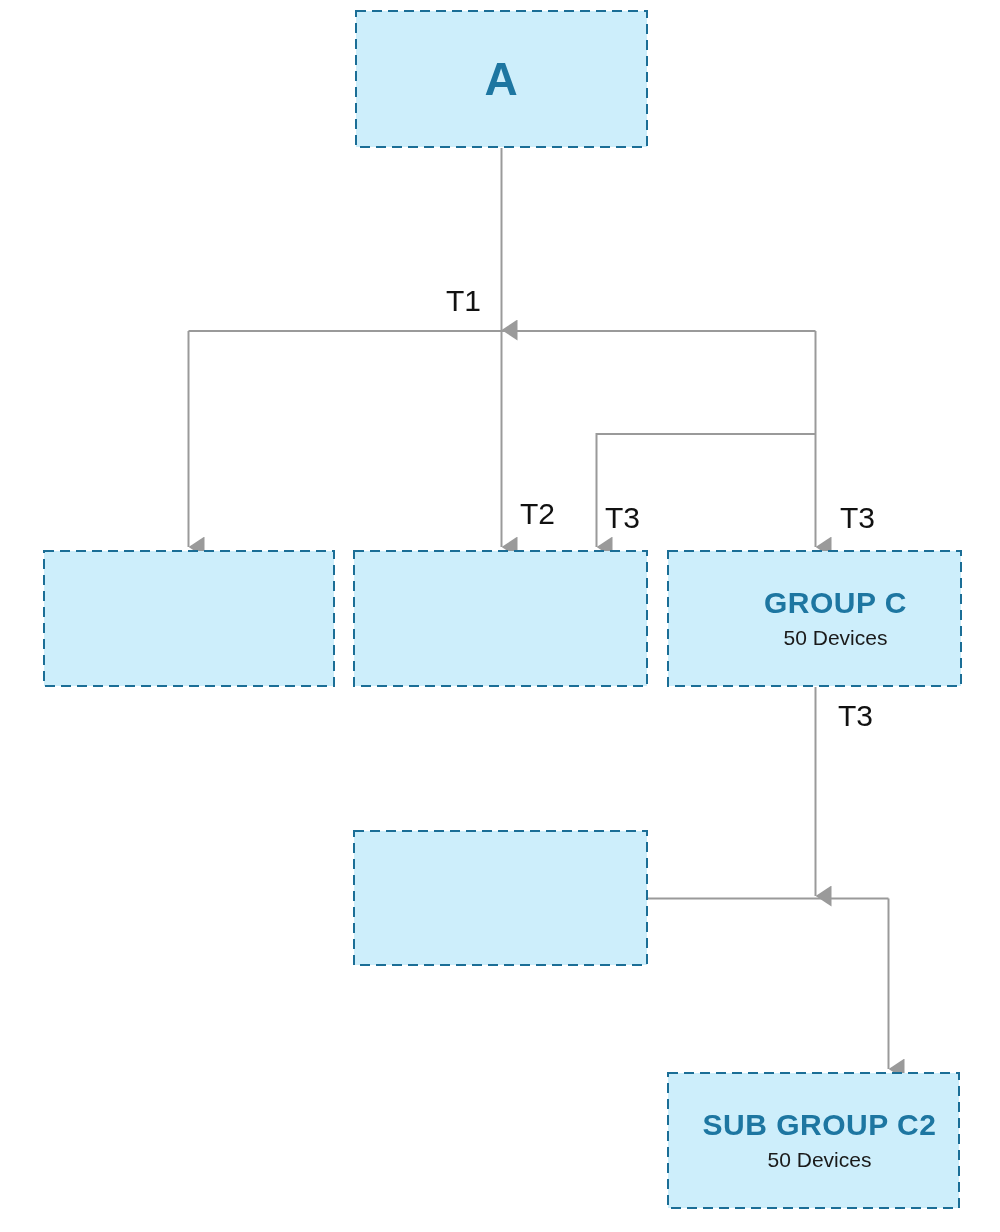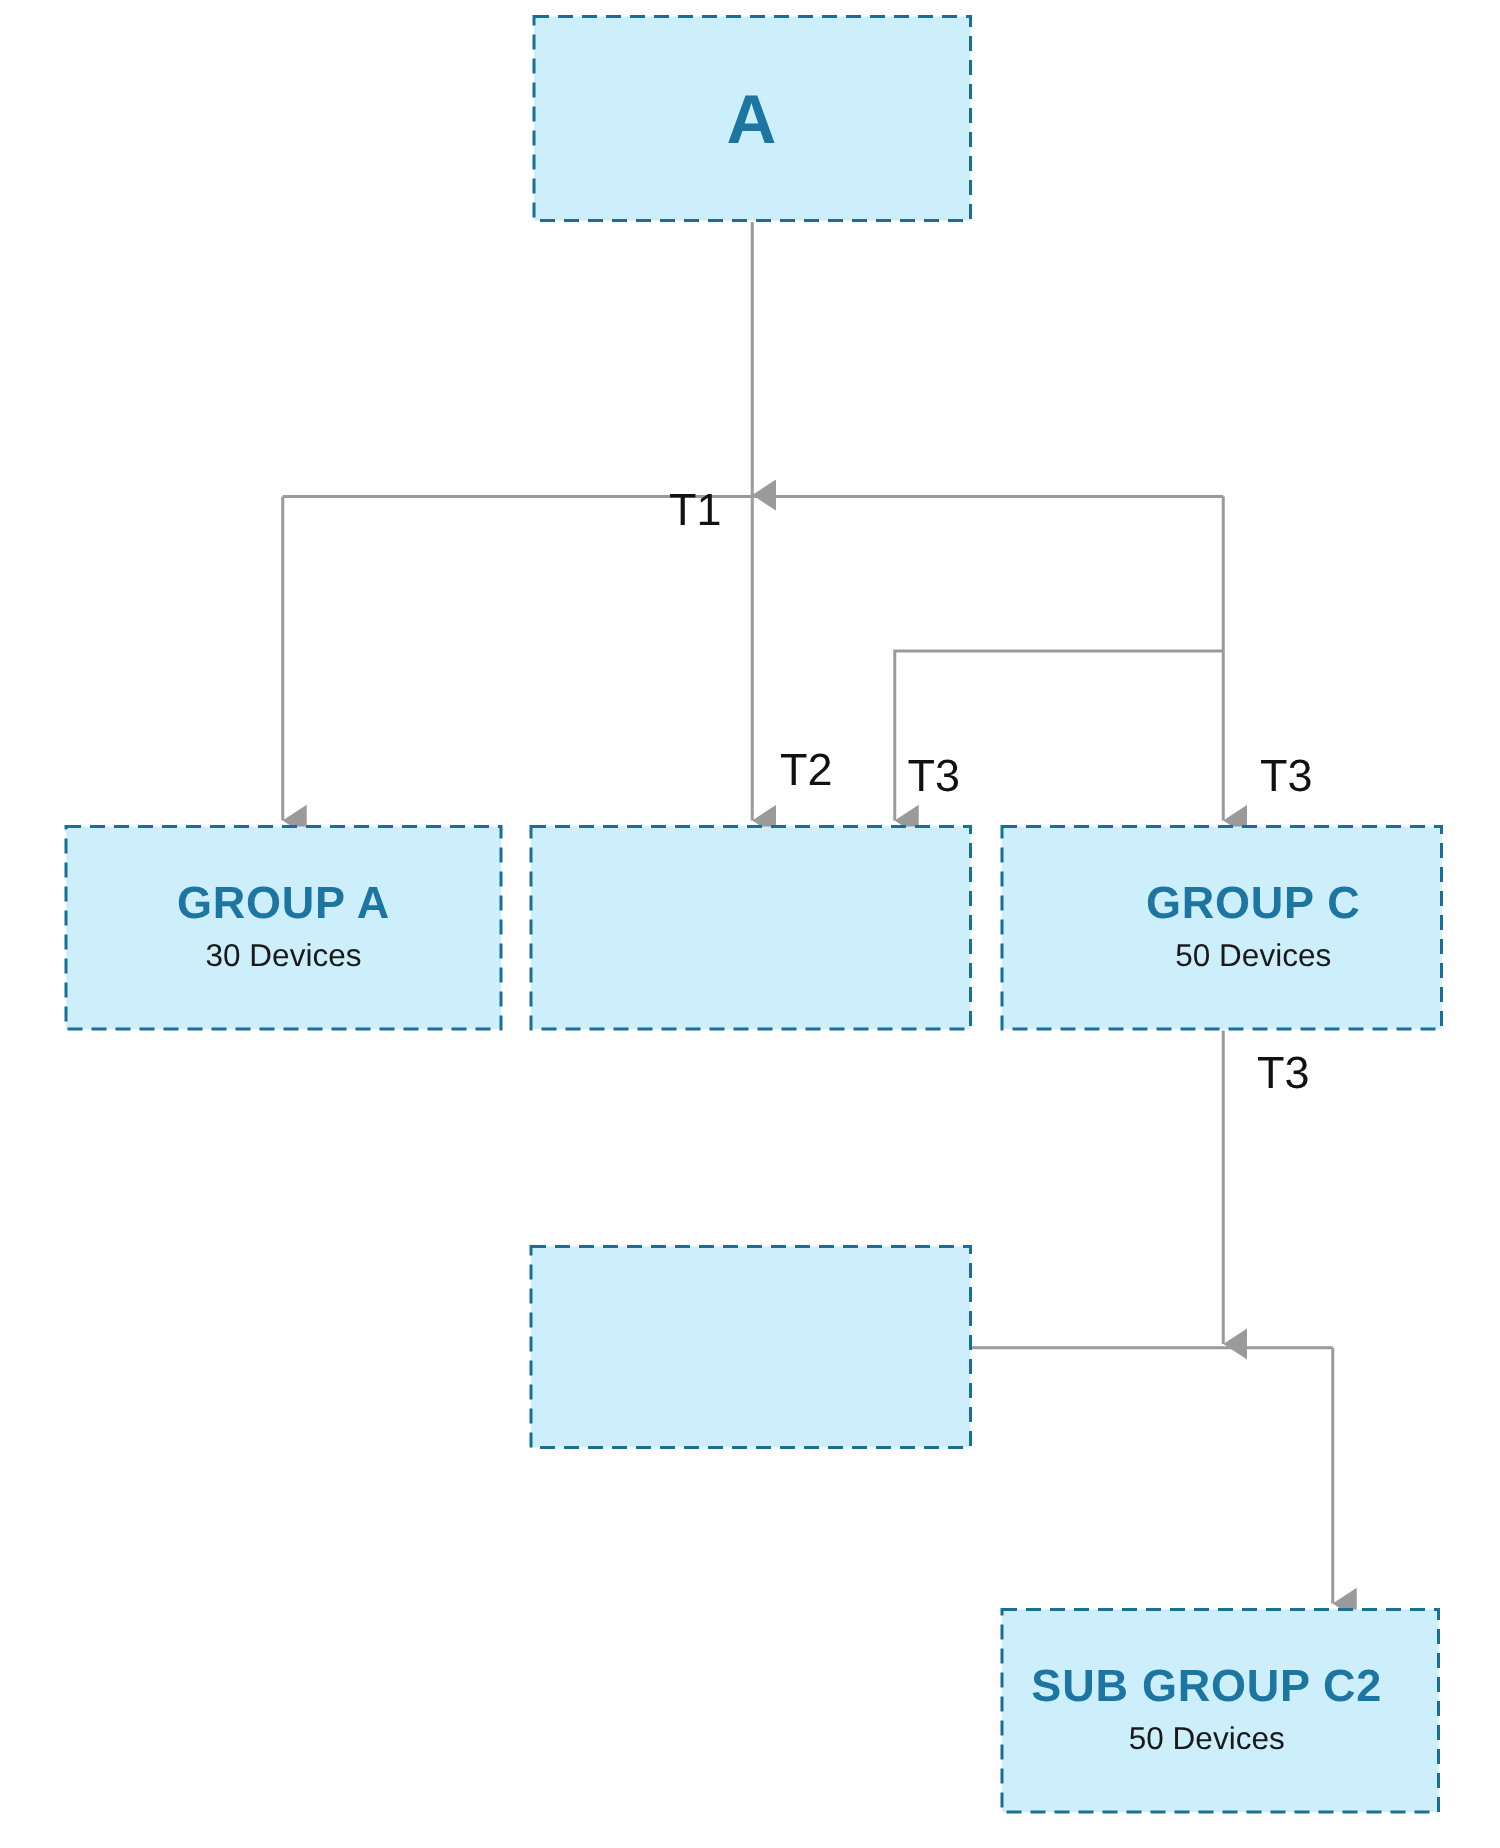--- a/index.html
+++ b/index.html
@@ -103,36 +103,32 @@
     <rect class="node-box" x="354" y="551" width="293" height="135"></rect>
     <rect class="node-box" x="668" y="551" width="293" height="135"></rect>
     <rect class="node-box" x="354" y="831" width="293" height="134"></rect>
     <rect class="node-box" x="668" y="1073" width="291" height="135"></rect>
   </svg>
 
   <div class="node root" style="left:356px; top:11px; width:291px; height:136px;">
     <div class="title">A</div>
   </div>
 
-  <div class="node" style="left:44px; top:551px; width:290px; height:135px;">
-    <div class="title">GROUP A</div>
-    <div class="subtitle">30 Devices</div>
-  </div>
 
 
   <div class="node" style="left:668px; top:551px; width:293px; height:135px;padding-left:42px;">
     <div class="title">GROUP C</div>
     <div class="subtitle">50 Devices</div>
   </div>
 
 
-  <div class="node" style="left:656px; top:1073px; width:297px; height:135px;">
+  <div class="node" style="left:671px; top:1073px; width:297px; height:135px;">
     <div class="title">SUB GROUP C2</div>
     <div class="subtitle">50 Devices</div>
   </div>
 
-  <div class="edge-label" style="left:446px; top:286px;margin-top:40px;">T1</div>
+  <div class="edge-label" style="left:446px; top:286px;">T1</div>
   <div class="edge-label" style="left:520px; top:499px;">T2</div>
   <div class="edge-label" style="left:605px; top:503px;">T3</div>
   <div class="edge-label" style="left:840px; top:503px;">T3</div>
   <div class="edge-label" style="left:838px; top:701px;">T3</div>
 
 </div>
 
 </body></html>

